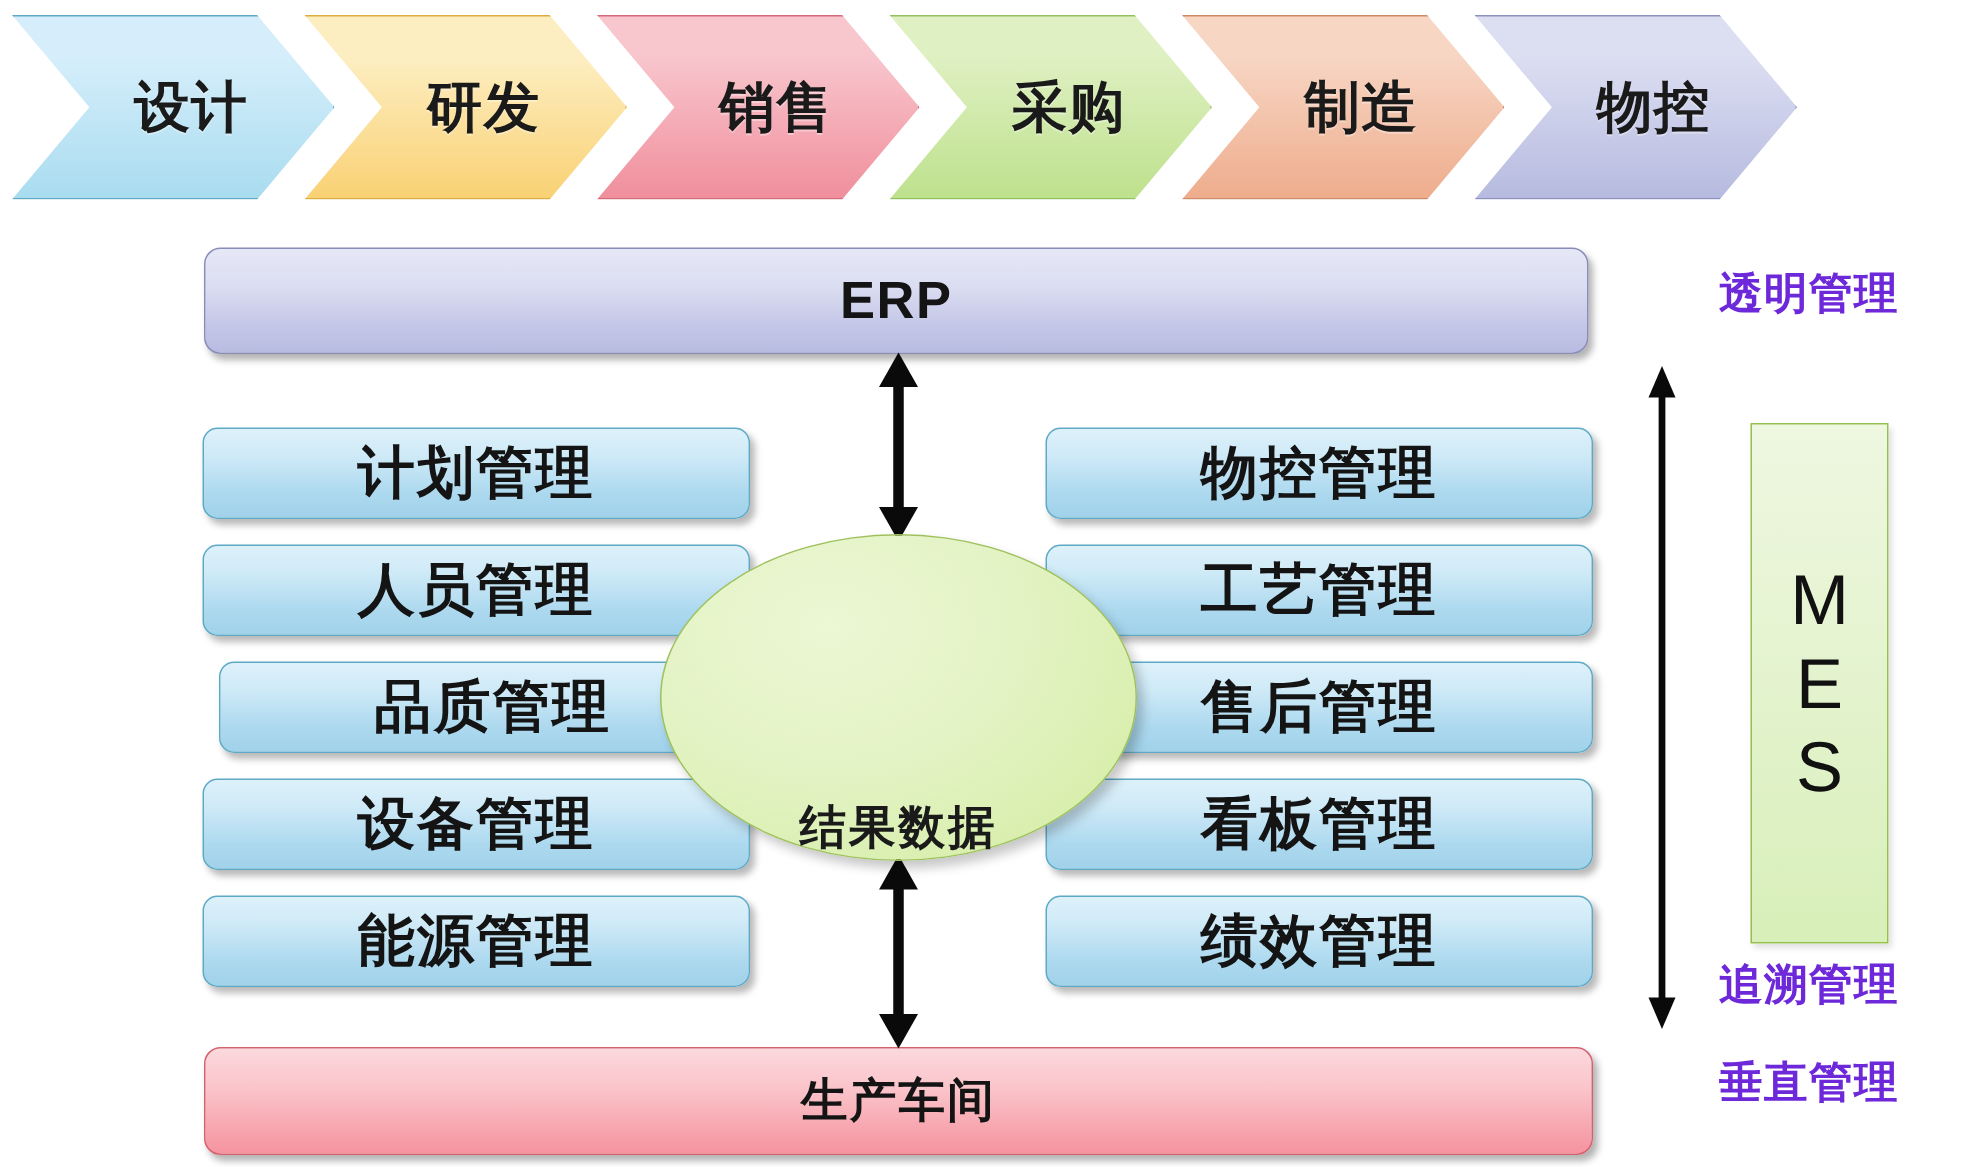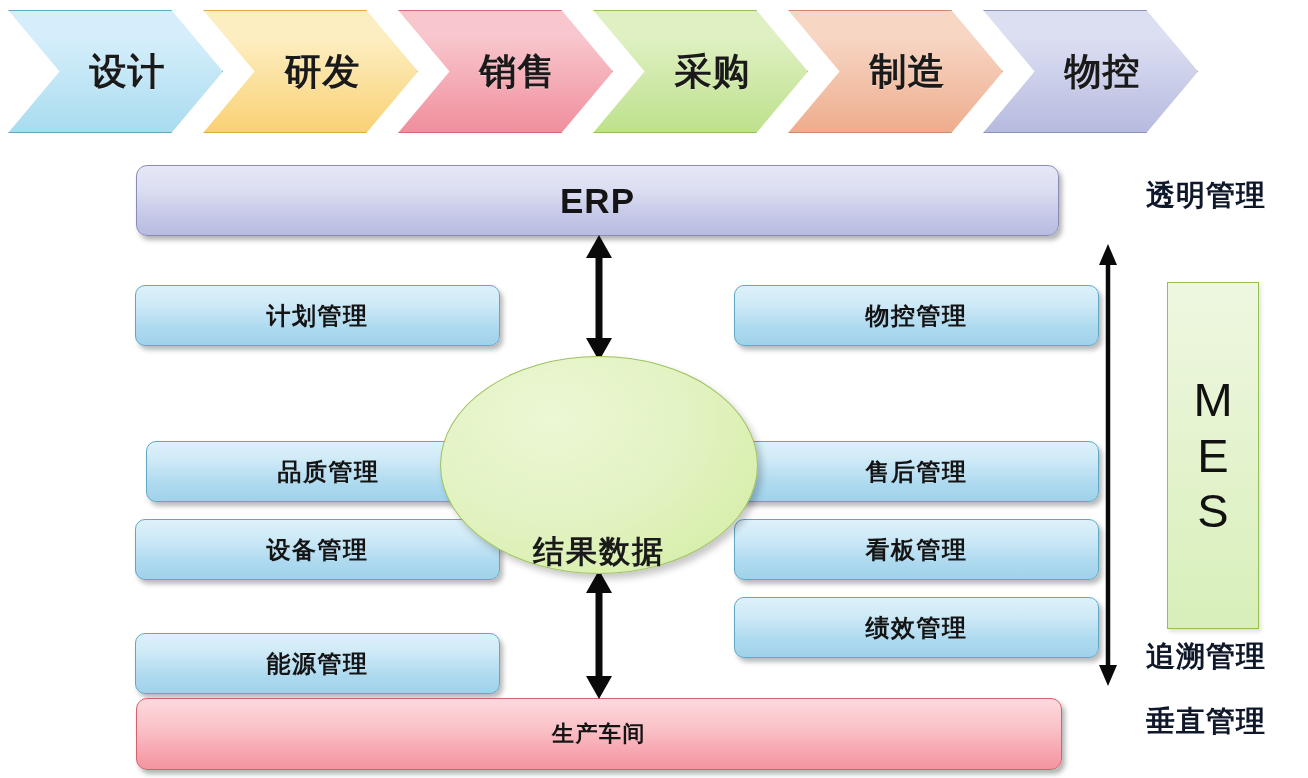--- a/index.html
+++ b/index.html
@@ -40,21 +40,21 @@
   
   .bar {
     position: absolute;
     display: flex;
     align-items: center;
     justify-content: center;
     border-radius: 11px;
     box-shadow: 3px 4px 5px rgba(0,0,0,0.30);
   }
   .bar .bar-label {
-    font-size: 22px;
+    font-size: 31px;
     font-weight: 700;
     color: #141414;
     letter-spacing: 1.5px;
   }
 
   #erp-bar {
     left: 136px; top: 165px; width: 923px; height: 71px;
     background: linear-gradient(to bottom, #e6e8f7 0%, #dadcf1 38%, #c3c6e6 75%, #b8bce1 100%);
     border: 1.5px solid #8a8cb8;
   }
@@ -69,24 +69,24 @@
   .mod-box {
     position: absolute;
     width: 365px; height: 61px;
     display: flex; align-items: center; justify-content: center;
     border-radius: 10px;
     background: linear-gradient(to bottom, #ddf1fa 0%, #cfeaf7 30%, #add9ef 72%, #a0d2ea 100%);
     border: 1.3px solid #5ea9c6;
     box-shadow: 3px 4px 5px rgba(0,0,0,0.28);
   }
   .mod-box .mod-label {
-    font-size: 24px; font-weight: 700; color: #141414; letter-spacing: 1.5px;
+    font-size: 38px; font-weight: 700; color: #141414; letter-spacing: 1.5px;
   }
   .col-left  { left: 135px; }
-  .col-right { left: 697px; margin-left: 37px; }
+  .col-right { left: 697px; }
 
   
   #result-ellipse {
     position: absolute;
     left: 440px; top: 356px; width: 318px; height: 218px;
     border-radius: 50%;
     background: radial-gradient(ellipse at 35% 28%, #ecf7d4 0%, #e3f3c4 45%, #d2ec9f 100%);
     border: 1.6px solid #9ec15d;
     display: flex; align-items: flex-end; justify-content: center;
     box-shadow: 4px 5px 7px rgba(0,0,0,0.22);
@@ -107,21 +107,21 @@
     box-shadow: 2px 3px 4px rgba(0,0,0,0.12);
   }
   #mes-box .mes-letter {
     font-size: 47px; font-weight: 400; color: #111;
     line-height: 1.18;
   }
 
   
   .side-cap {
     position: absolute;
-    font-size: 29px; font-weight: 700; color: #0f172a;
+    font-size: 29px; font-weight: 700; color: #6d28d9;
     letter-spacing: 1px; white-space: nowrap;
   }
   #cap-transparent { left: 1146px; top: 176px; }
   #cap-process     { left: 1146px; top: 247px; }
   #cap-trace       { left: 1146px; top: 637px; }
   #cap-vertical    { left: 1146px; top: 702px; }
 
   
   .arrow { position: absolute; }
   #arrow-erp-ellipse { left: 580px; top: 234px; }
@@ -154,32 +154,38 @@
     </div>
   </div>
 
   <div class="bar" id="erp-bar">
     <span class="bar-label">ERP</span>
   </div>
 
   <div class="mod-box col-left" style="top:285px;">
     <span class="mod-label">计划管理</span>
   </div>
+  <div class="mod-box col-left" style="top:363px;">
+    <span class="mod-label">人员管理</span>
+  </div>
   <div class="mod-box col-left" style="top:441px;margin-left:11px;">
     <span class="mod-label">品质管理</span>
   </div>
   <div class="mod-box col-left" style="top:519px;">
     <span class="mod-label">设备管理</span>
   </div>
-  <div class="mod-box col-left" style="top:597px;margin-top:36px;">
+  <div class="mod-box col-left" style="top:597px;">
     <span class="mod-label">能源管理</span>
   </div>
 
   <div class="mod-box col-right" style="top:285px;">
     <span class="mod-label">物控管理</span>
+  </div>
+  <div class="mod-box col-right" style="top:363px;">
+    <span class="mod-label">工艺管理</span>
   </div>
   <div class="mod-box col-right" style="top:441px;">
     <span class="mod-label">售后管理</span>
   </div>
   <div class="mod-box col-right" style="top:519px;">
     <span class="mod-label">看板管理</span>
   </div>
   <div class="mod-box col-right" style="top:597px;">
     <span class="mod-label">绩效管理</span>
   </div>

